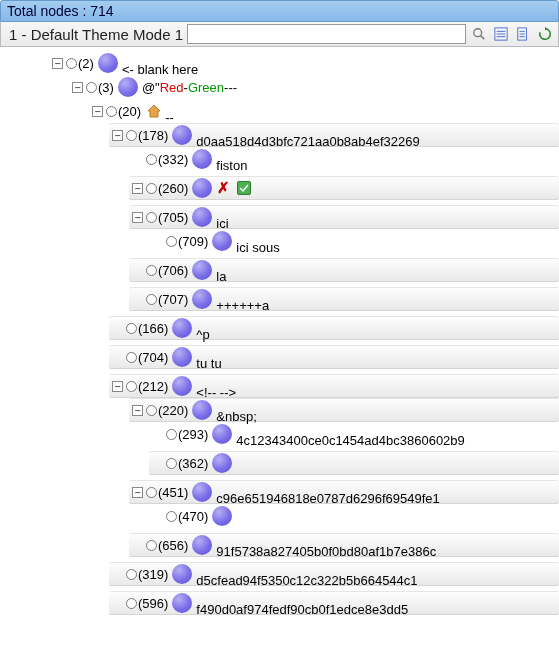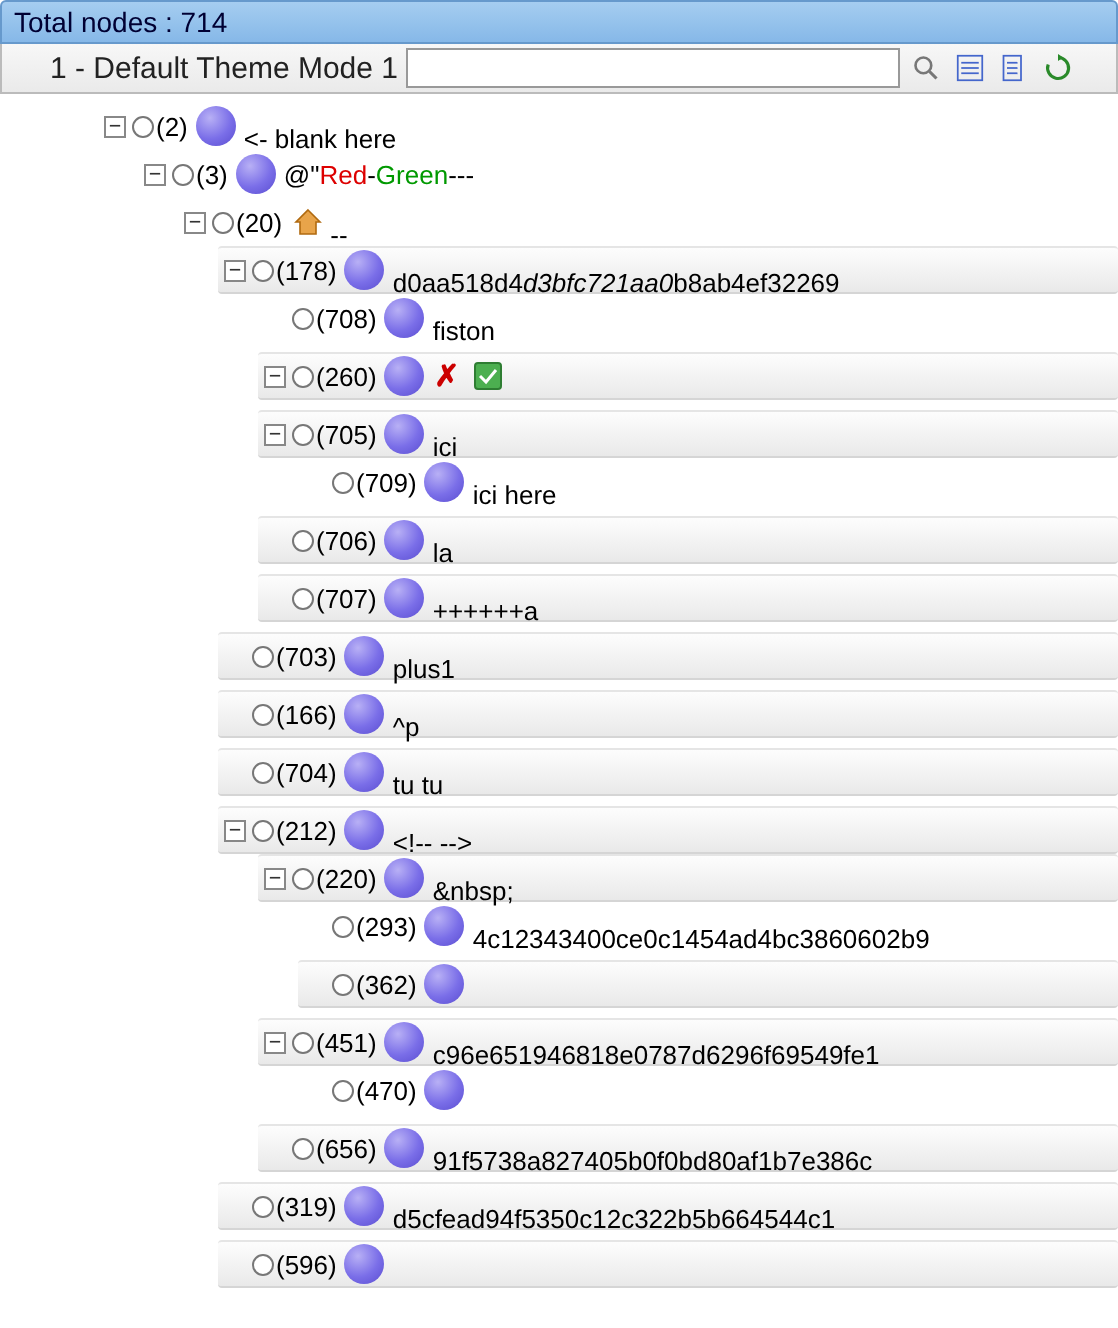--- a/index.html
+++ b/index.html
@@ -1,18 +1,18 @@
 <!DOCTYPE html>
 <html><head>
 <meta charset="utf-8">
 <style>
   * { box-sizing: border-box; margin: 0; padding: 0; font-family: Arial, Helvetica, sans-serif; }
   body { width: 559px; height: 664px; overflow: hidden; background: #fff; font-size: 13px; color: #000; }
   .header-bar { background: linear-gradient(#a5cdf0,#86b8e8); border: 1px solid #6699cc; border-radius: 3px 3px 0 0; padding: 2px 6px; font-size: 14px; color: #003; }
-  .subheader { display: flex; align-items: center; background: linear-gradient(#f7f7f7,#eaeaea); border: 1px solid #bbb; border-top: none; padding: 2px 20px; gap: 4px; }
+  .subheader { display: flex; align-items: center; background: linear-gradient(#f7f7f7,#eaeaea); border: 1px solid #bbb; border-top: none; padding: 2px 4px; gap: 4px; }
   .subheader .title { font-size: 15px; color: #222; padding-left: 4px; white-space: nowrap; }
   .subheader input[type=text] { flex: 1; border: 1px solid #999; height: 20px; font-size: 13px; padding: 1px 3px; background:#fff; }
   .icon-btn { width: 18px; height: 18px; display:inline-flex; align-items:center; justify-content:center; cursor:pointer; }
   .icon-btn svg { width: 14px; height: 14px; }
   .tree { padding: 4px 0 0 0; }
   .row { display:flex; align-items:center; height:24px; white-space:nowrap; position:relative; }
   .row .ind { display:inline-block; flex-shrink:0; }
   .expander { width:11px; height:11px; border:1px solid #888; display:inline-flex; align-items:center; justify-content:center; font-size:10px; line-height:9px; color:#333; background:#fff; cursor:pointer; margin-right:3px; flex-shrink:0; font-family:monospace; }
   .noexp { width:11px; display:inline-block; flex-shrink:0; margin-right:3px; }
   .radio { width:11px; height:11px; border:1px solid #777; border-radius:50%; display:inline-block; background:#fff; margin-right:1px; flex-shrink:0; cursor:pointer; }
@@ -108,28 +108,28 @@
   <span class="label">--</span>
 </div>
 
 <div class="row">
   <span class="stripe" style="left:109px"></span>
   <span class="ind" style="width:112px"></span>
   <span class="expander">−</span>
   <span class="radio"></span>
   <span class="idtxt">(178)</span>
   <span class="sphere"></span>
-  <span class="label"><span>d0aa518d4</span><span style="font-style:italic">d3bfc721aa0</span><span>b8ab4ef32269</span></span>
-</div>
-
-<div class="row">
-  <span class="ind" style="width:132px"></span>
-  <span class="noexp"></span>
-  <span class="radio"></span>
-  <span class="idtxt">(708)</span>
+  <span class="label"><span>d0aa518d4</span><span style="">d3bfc721aa0</span><span>b8ab4ef32269</span></span>
+</div>
+
+<div class="row">
+  <span class="ind" style="width:132px"></span>
+  <span class="noexp"></span>
+  <span class="radio"></span>
+  <span class="idtxt">(332)</span>
   <span class="sphere"></span>
   <span class="label">fiston</span>
 </div>
 
 <div class="row" style="margin-top:5px">
   <span class="stripe" style="left:129px"></span>
   <span class="ind" style="width:132px"></span>
   <span class="expander">−</span>
   <span class="radio"></span>
   <span class="idtxt">(260)</span>
@@ -152,21 +152,21 @@
   <span class="sphere"></span>
   <span class="label">ici</span>
 </div>
 
 <div class="row">
   <span class="ind" style="width:152px"></span>
   <span class="noexp"></span>
   <span class="radio"></span>
   <span class="idtxt">(709)</span>
   <span class="sphere"></span>
-  <span class="label">ici here</span>
+  <span class="label">ici sous</span>
 </div>
 
 <div class="row" style="margin-top:5px">
   <span class="stripe" style="left:129px"></span>
   <span class="ind" style="width:132px"></span>
   <span class="noexp"></span>
   <span class="radio"></span>
   <span class="idtxt">(706)</span>
   <span class="sphere"></span>
   <span class="label">la</span>
@@ -175,29 +175,20 @@
 <div class="row" style="margin-top:5px">
   <span class="stripe" style="left:129px"></span>
   <span class="ind" style="width:132px"></span>
   <span class="noexp"></span>
   <span class="radio"></span>
   <span class="idtxt">(707)</span>
   <span class="sphere"></span>
   <span class="label">++++++a</span>
 </div>
 
-<div class="row" style="margin-top:5px">
-  <span class="stripe" style="left:109px"></span>
-  <span class="ind" style="width:112px"></span>
-  <span class="noexp"></span>
-  <span class="radio"></span>
-  <span class="idtxt">(703)</span>
-  <span class="sphere"></span>
-  <span class="label">plus1</span>
-</div>
 
 <div class="row" style="margin-top:5px">
   <span class="stripe" style="left:109px"></span>
   <span class="ind" style="width:112px"></span>
   <span class="noexp"></span>
   <span class="radio"></span>
   <span class="idtxt">(166)</span>
   <span class="sphere"></span>
   <span class="label">^p</span>
 </div>
@@ -289,15 +280,16 @@
   <span class="label">d5cfead94f5350c12c322b5b664544c1</span>
 </div>
 
 <div class="row" style="margin-top:5px">
   <span class="stripe" style="left:109px"></span>
   <span class="ind" style="width:112px"></span>
   <span class="noexp"></span>
   <span class="radio"></span>
   <span class="idtxt">(596)</span>
   <span class="sphere"></span>
+  <span class="label">f490d0af974fedf90cb0f1edce8e3dd5</span>
 </div>
 
 </div>
 
 </body></html>

